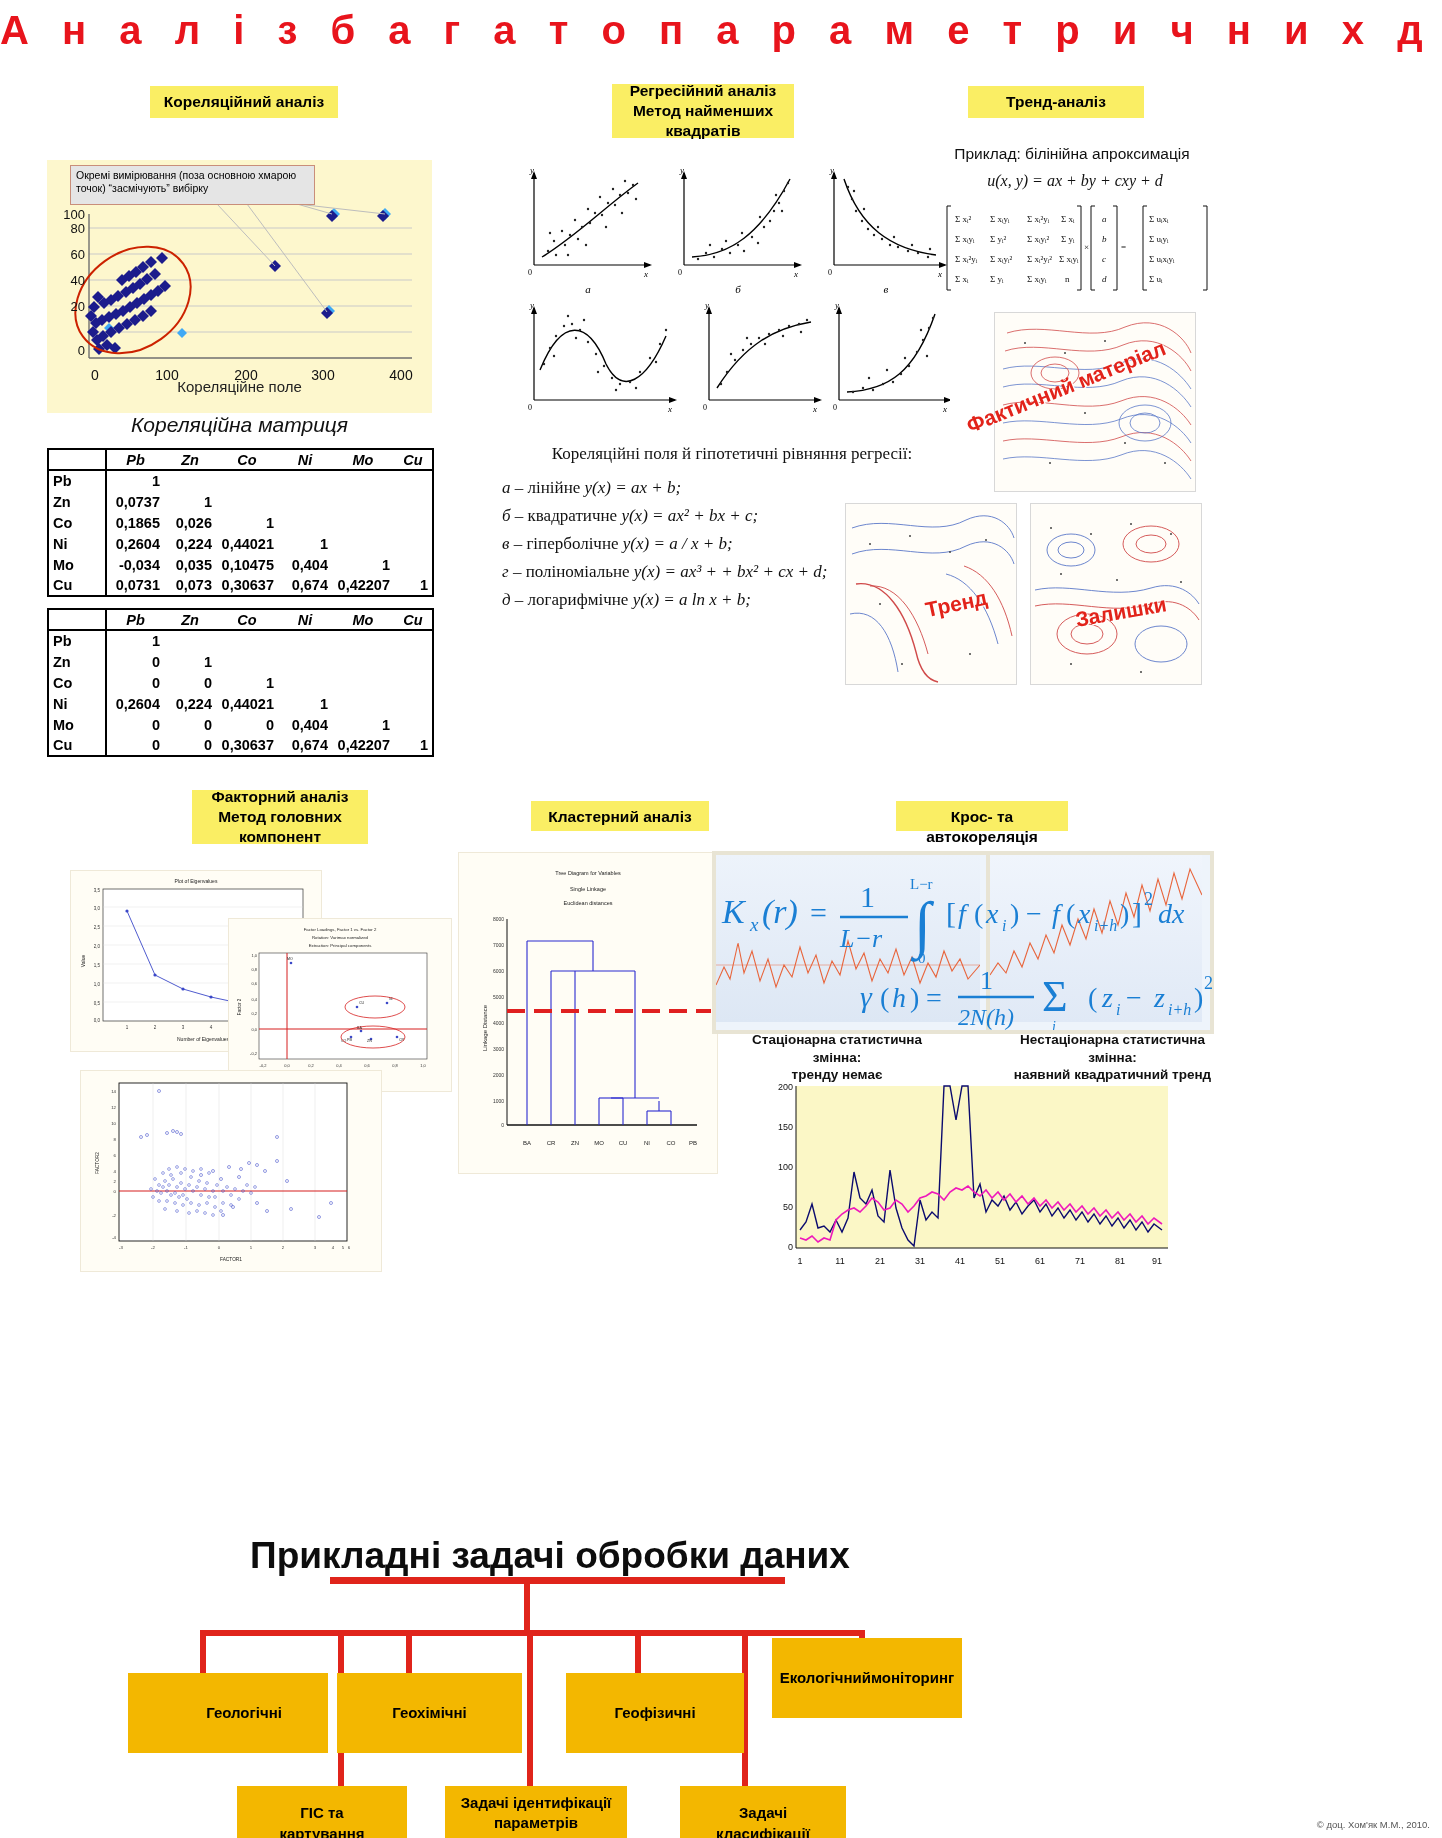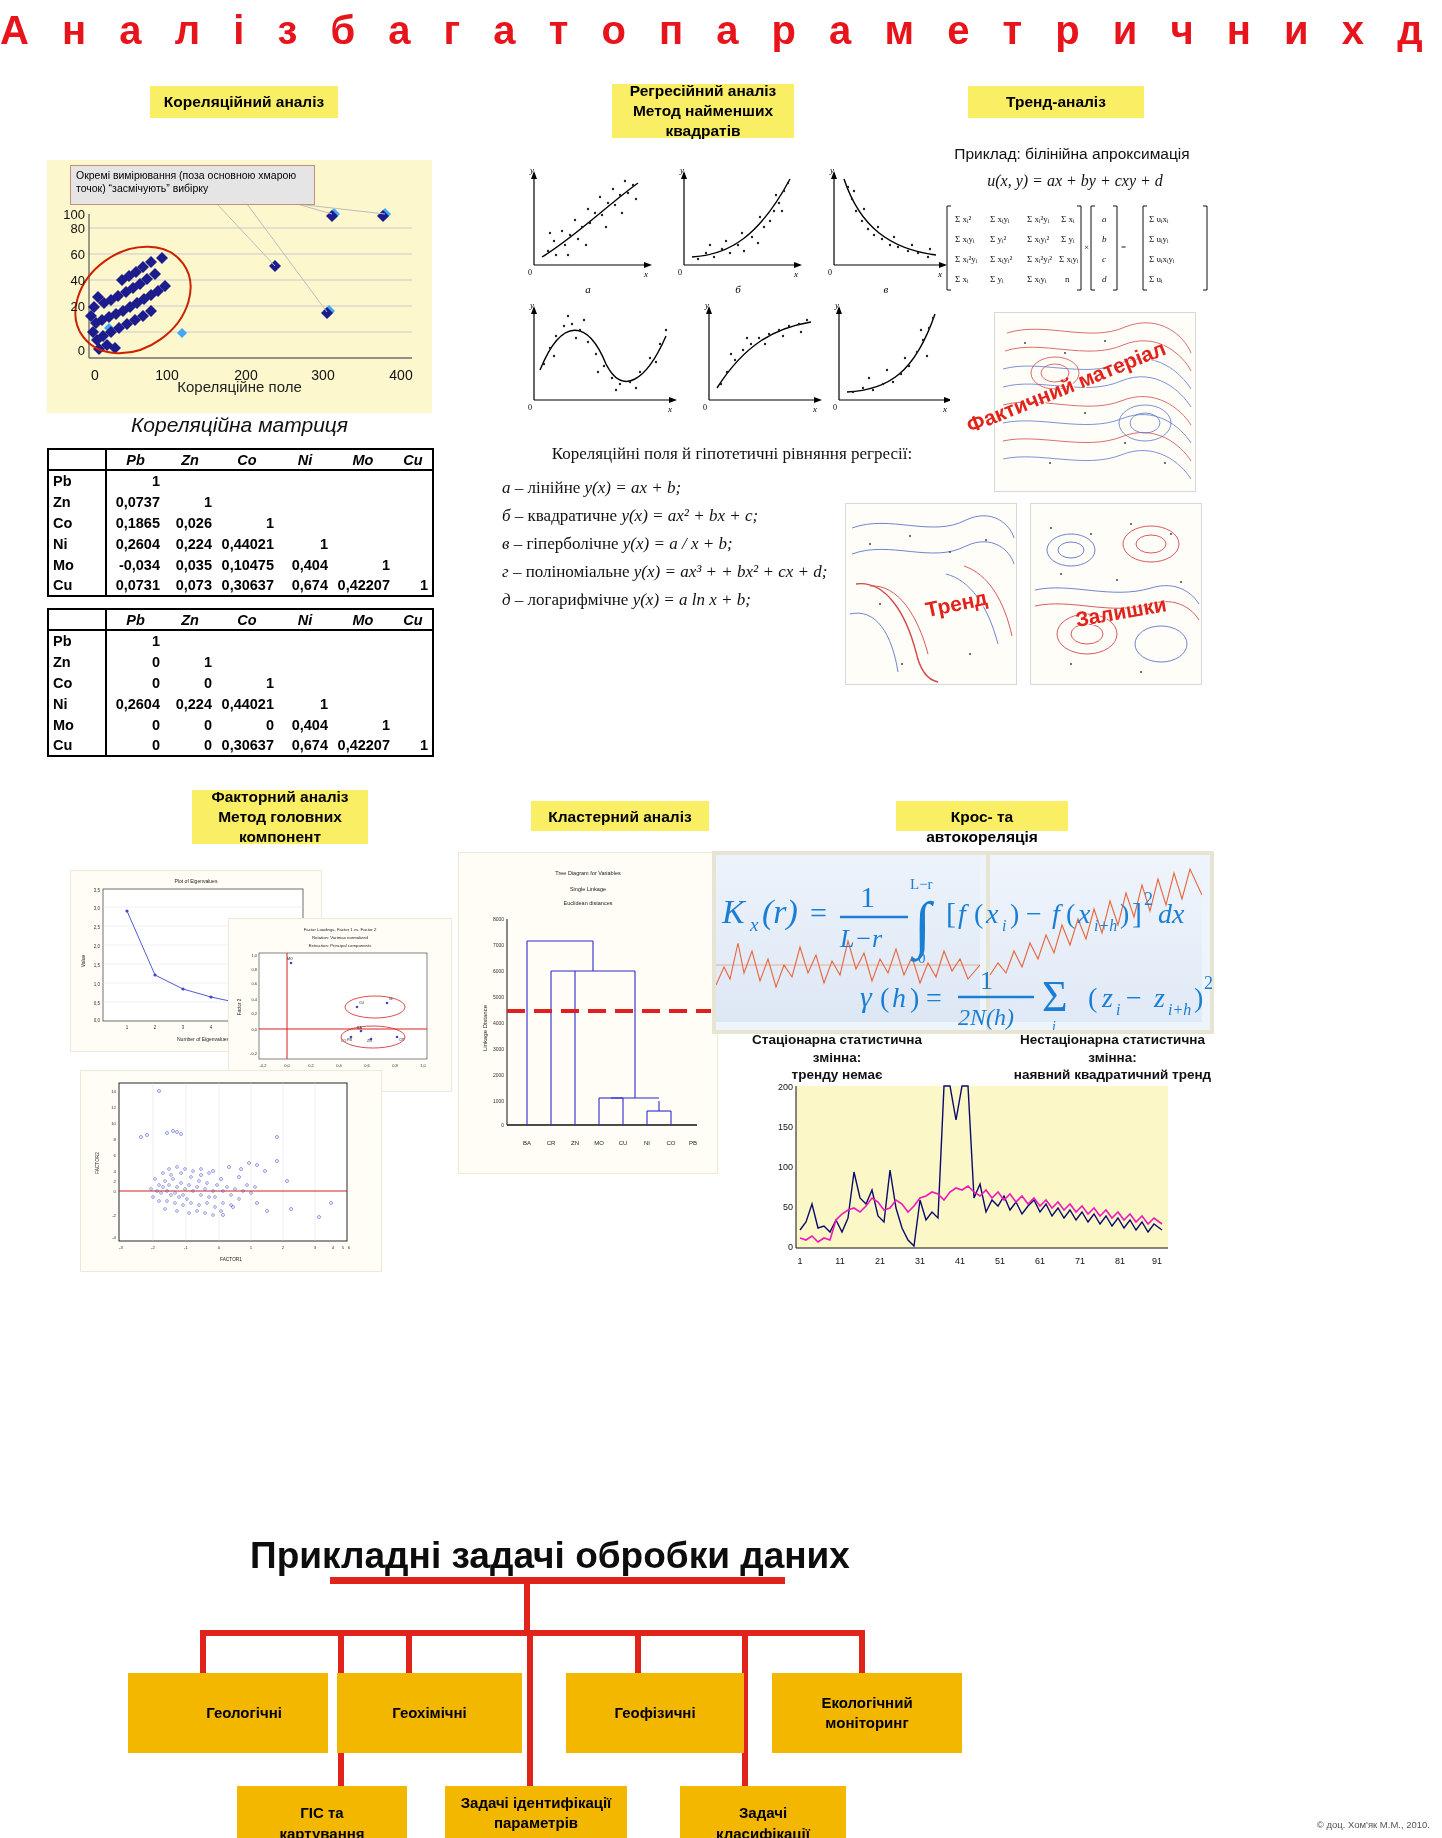--- a/index.html
+++ b/index.html
@@ -1220,21 +1220,21 @@
 <div class="redbar" style="left:635px;top:1630px;width:6px;height:50px;"></div>
 <div class="redbar" style="left:859px;top:1630px;width:6px;height:50px;"></div>
 
 <div class="redbar" style="left:338px;top:1636px;width:6px;height:152px;"></div>
 <div class="redbar" style="left:527px;top:1636px;width:6px;height:152px;"></div>
 <div class="redbar" style="left:742px;top:1636px;width:6px;height:152px;"></div>
 
 <div class="gbox" style="left:128px;top:1673px;width:200px;height:80px;padding-left:36px;">Геологічні</div>
 <div class="gbox" style="left:337px;top:1673px;width:185px;height:80px;">Геохімічні</div>
 <div class="gbox" style="left:566px;top:1673px;width:178px;height:80px;">Геофізичні</div>
-<div class="gbox" style="left:772px;top:1673px;width:190px;height:80px;flex-direction:column;">
+<div class="gbox" style="left:772px;top:1638px;width:190px;height:80px;flex-direction:row;">
   <span>Екологічний</span>
   <span>моніторинг</span>
 </div>
 
 <div class="gbox" style="left:237px;top:1786px;width:170px;height:75px;flex-direction:column;">
   <span>ГІС та</span>
   <span>картування</span>
 </div>
 <div class="gbox" style="left:445px;top:1786px;width:182px;height:75px;flex-direction:column;">
   <span>Задачі ідентифікації</span>

